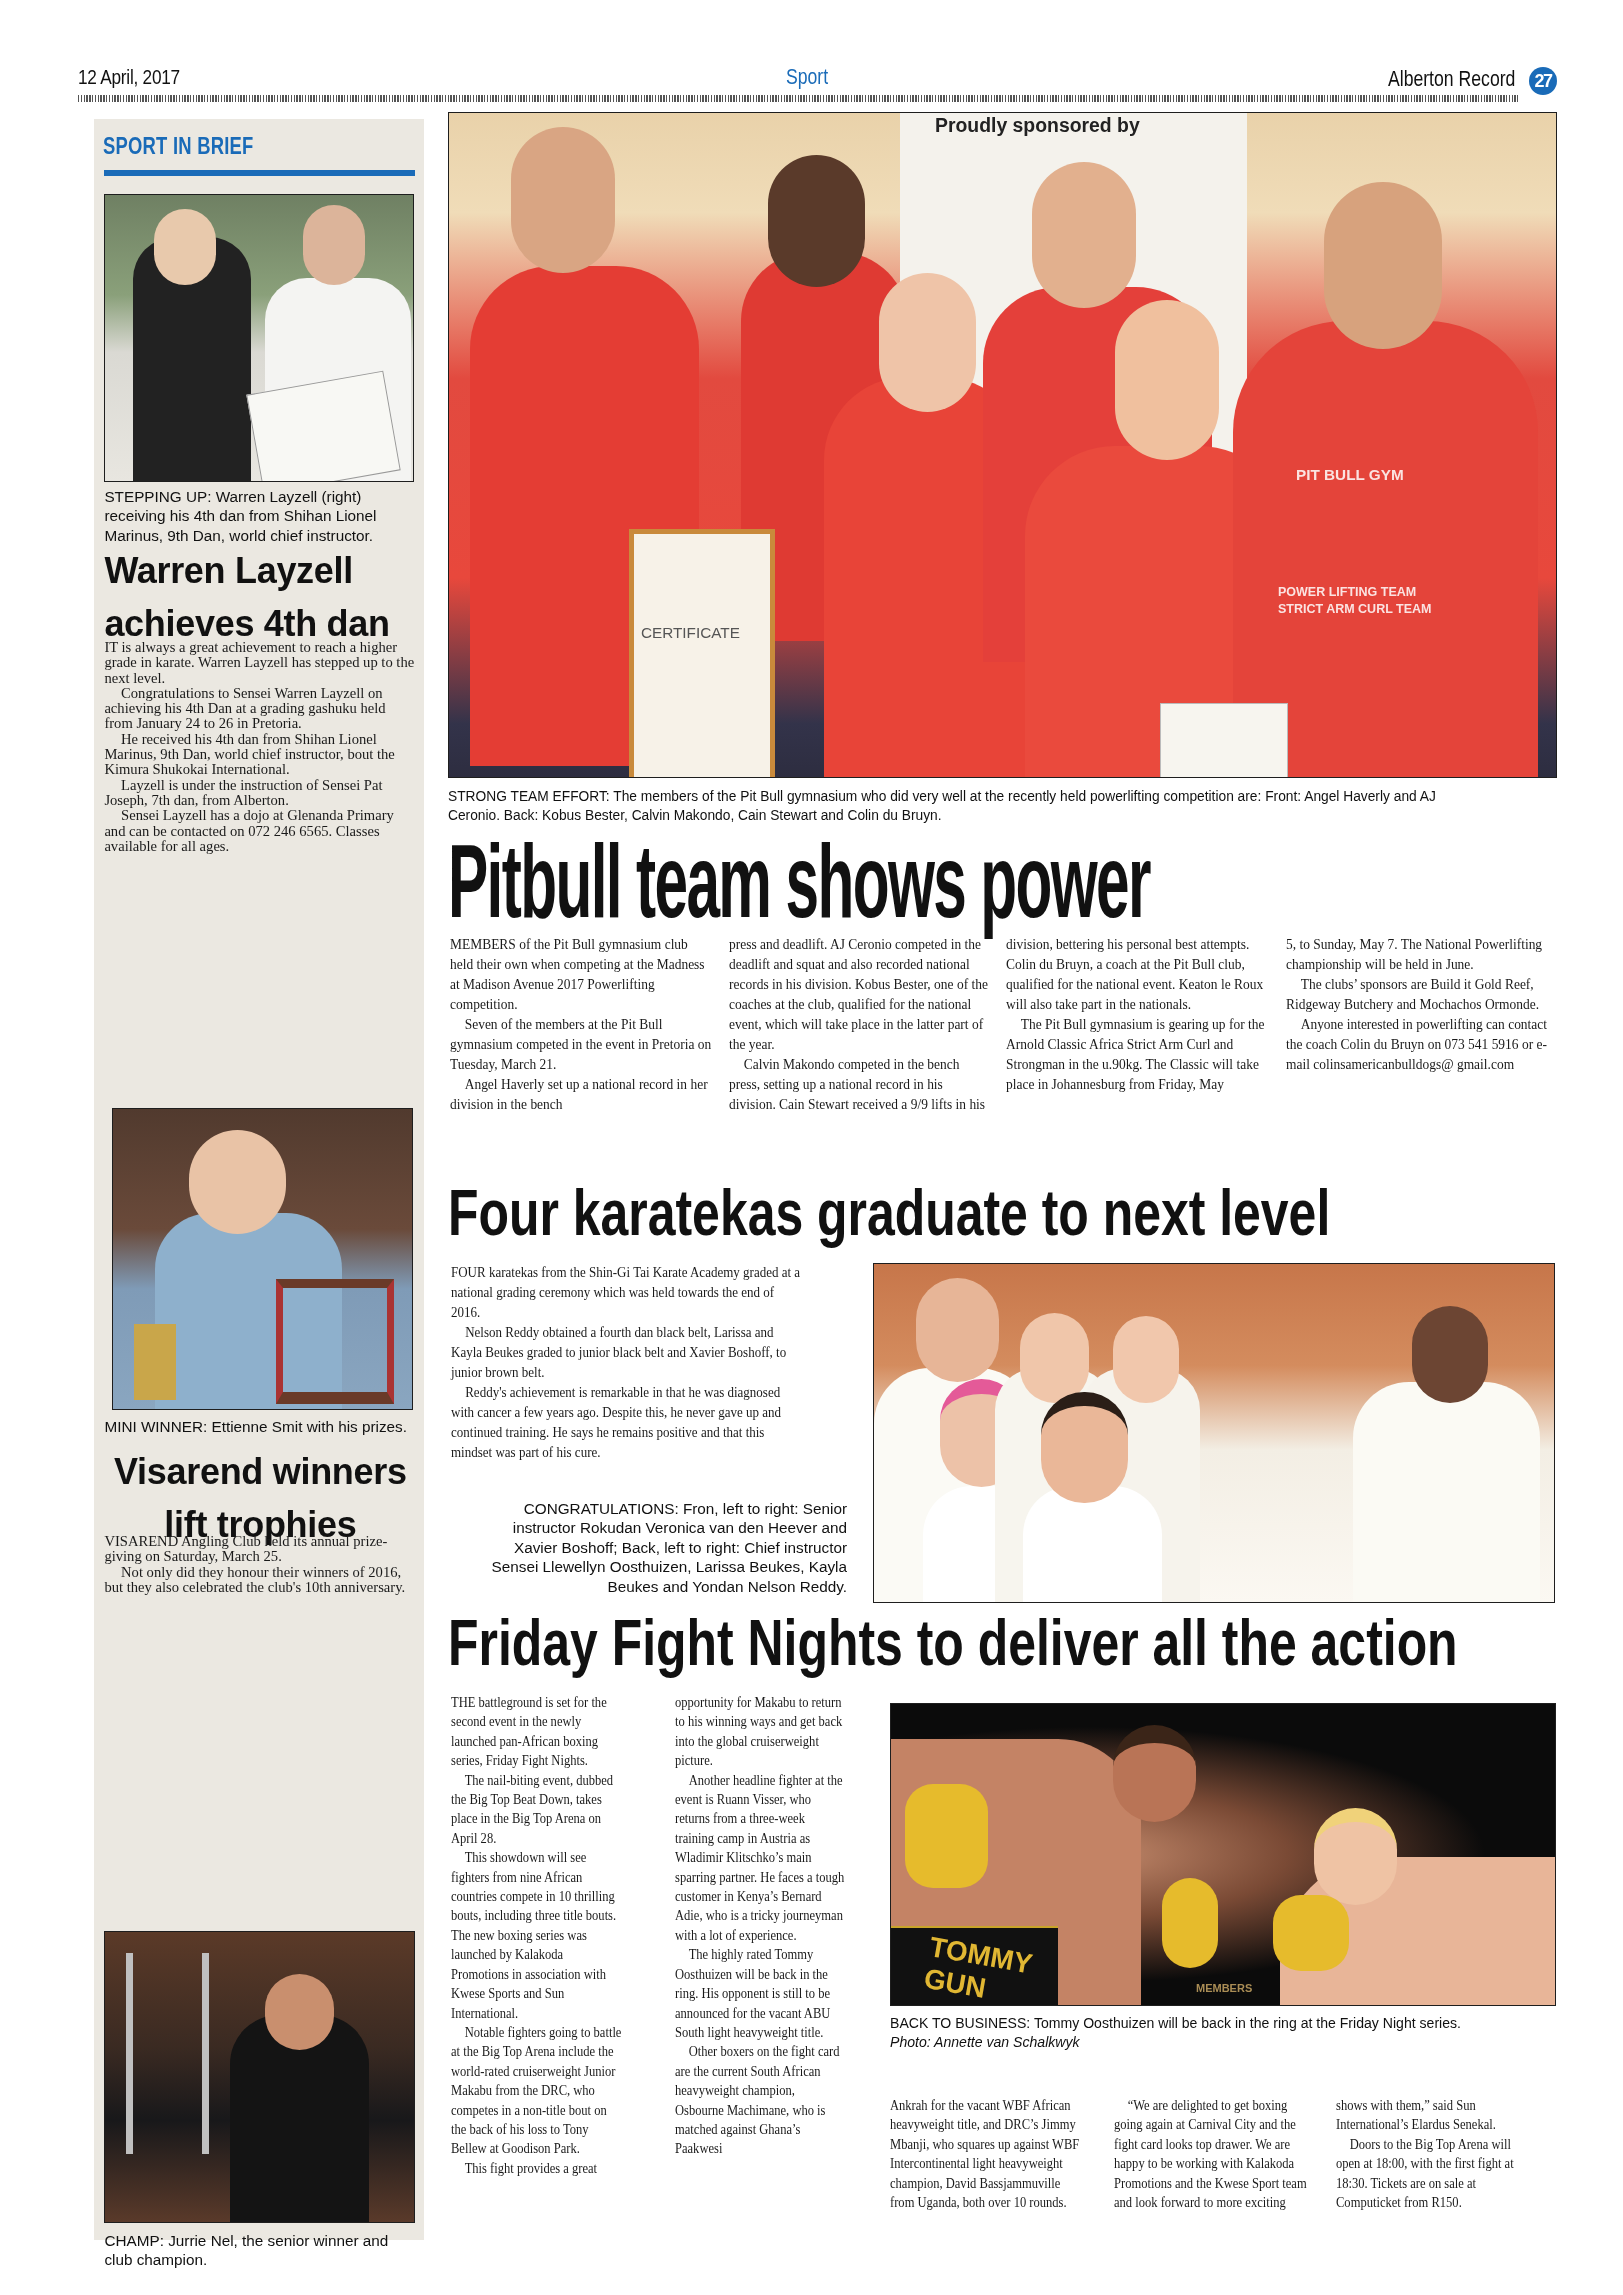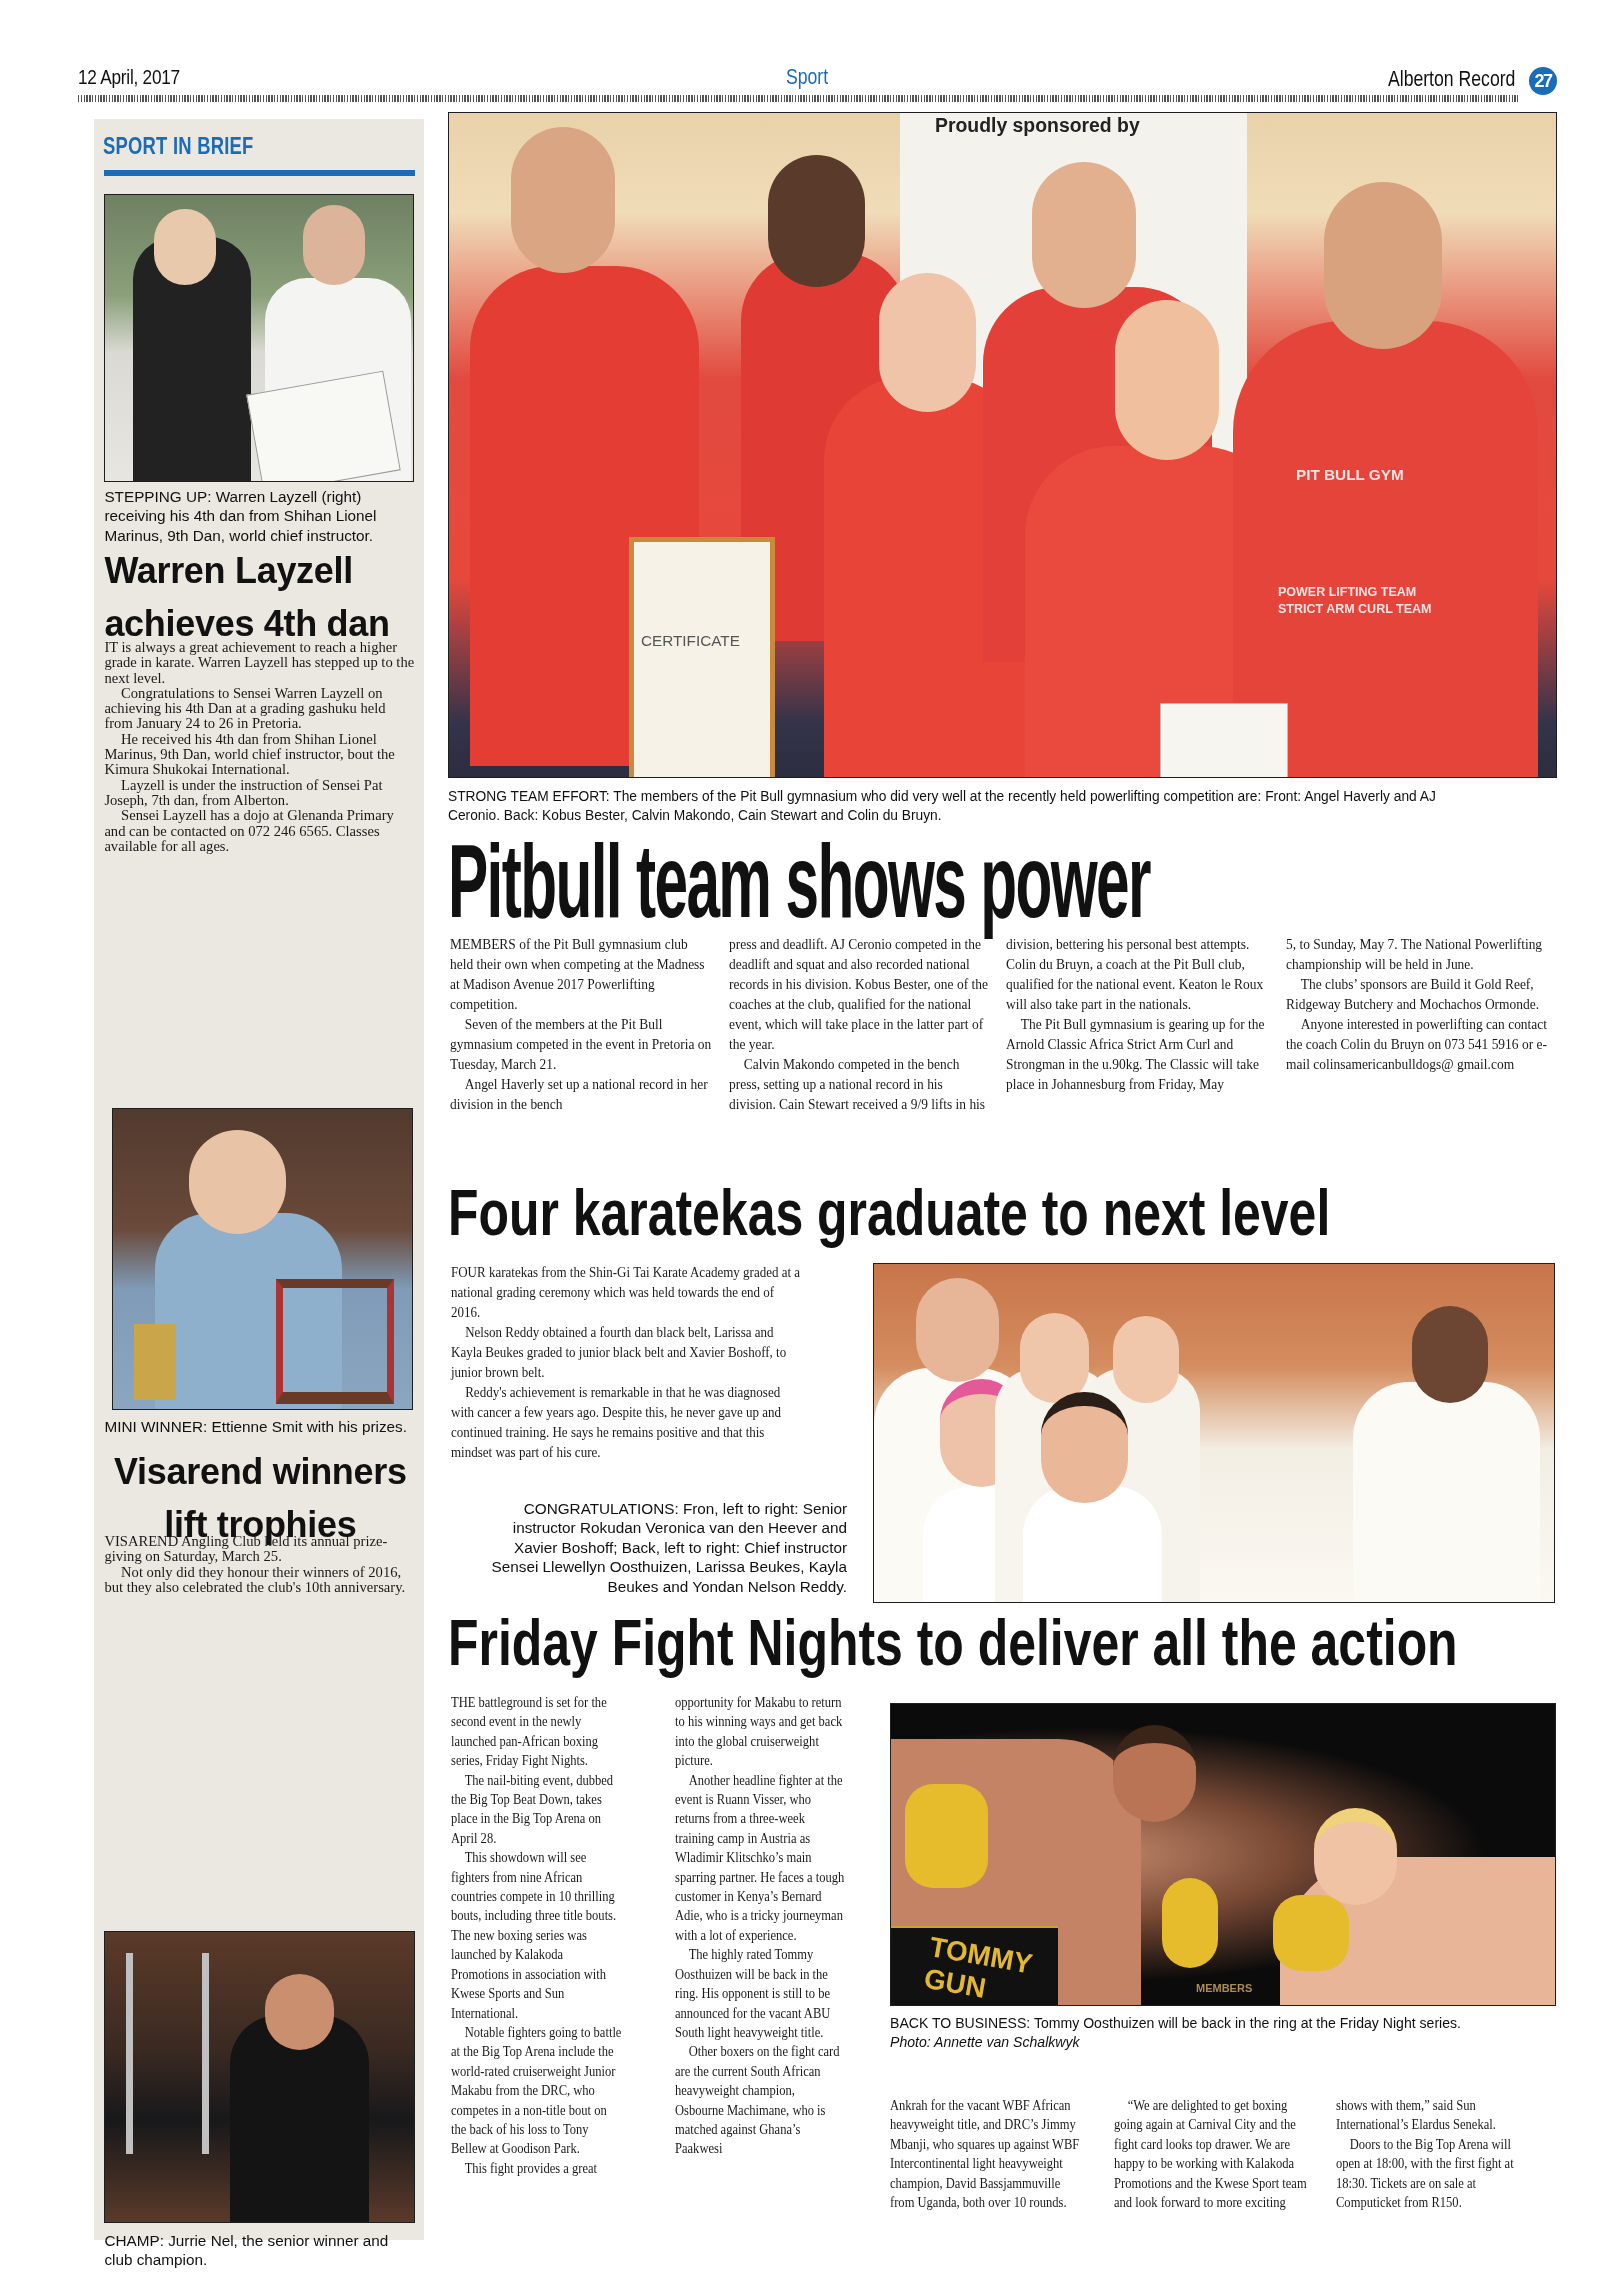--- a/index.html
+++ b/index.html
@@ -105,21 +105,21 @@
   <div style="position:absolute;left:292px;top:139px;width:167px;height:389px;background:#df3a33;border-radius:69px 69px 0 0;"></div>
   <div style="position:absolute;left:319px;top:42px;width:97px;height:132px;background:#5a3a2a;border-radius:49px;"></div>
   <div style="position:absolute;left:375px;top:264px;width:201px;height:403px;background:#e84438;border-radius:83px 83px 0 0;"></div>
   <div style="position:absolute;left:430px;top:160px;width:97px;height:139px;background:#efc4a8;border-radius:49px;"></div>
   <div style="position:absolute;left:534px;top:174px;width:229px;height:375px;background:#e4403a;border-radius:76px 76px 0 0;"></div>
   <div style="position:absolute;left:583px;top:49px;width:104px;height:146px;background:#e2b08e;border-radius:52px;"></div>
   <div style="position:absolute;left:576px;top:333px;width:264px;height:333px;background:#ea4a3d;border-radius:90px 90px 0 0;"></div>
   <div style="position:absolute;left:666px;top:187px;width:104px;height:160px;background:#f0c09e;border-radius:52px;"></div>
   <div style="position:absolute;left:784px;top:208px;width:305px;height:458px;background:#e4443a;border-radius:111px 111px 0 0;"></div>
   <div style="position:absolute;left:875px;top:69px;width:118px;height:167px;background:#d7a27d;border-radius:59px;"></div>
-  <div style="position:absolute;left:180px;top:416px;width:146px;height:312px;background:#f7f2e8;border:5.6px solid #c98a3b;margin-top:8px;">
+  <div style="position:absolute;left:180px;top:416px;width:146px;height:312px;background:#f7f2e8;border:5.6px solid #c98a3b;">
     <div class="photo-label" style="left:7px;top:90px;color:#555;font-size:15.3px;font-weight:normal;">CERTIFICATE</div>
   </div>
   <div style="position:absolute;left:711px;top:590px;width:128px;height:76px;background:#f7f5ef;border:1.4px solid #bbb;"></div>
   <div class="photo-label" style="left:847px;top:333px;margin-top:20px;">PIT BULL GYM</div>
   <div class="photo-label" style="left:829px;top:472px;font-size:12.5px;">POWER LIFTING TEAM</div>
   <div class="photo-label" style="left:829px;top:489px;font-size:12.5px;">STRICT ARM CURL TEAM</div>
 </div>
 <div class="main-caption">STRONG TEAM EFFORT: The members of the Pit Bull gymnasium who did very well at the recently held powerlifting competition are: Front: Angel Haverly and AJ Ceronio. Back: Kobus Bester, Calvin Makondo, Cain Stewart and Colin du Bruyn.</div>
 <h1 class="headline-xl">Pitbull team shows power</h1>
 

